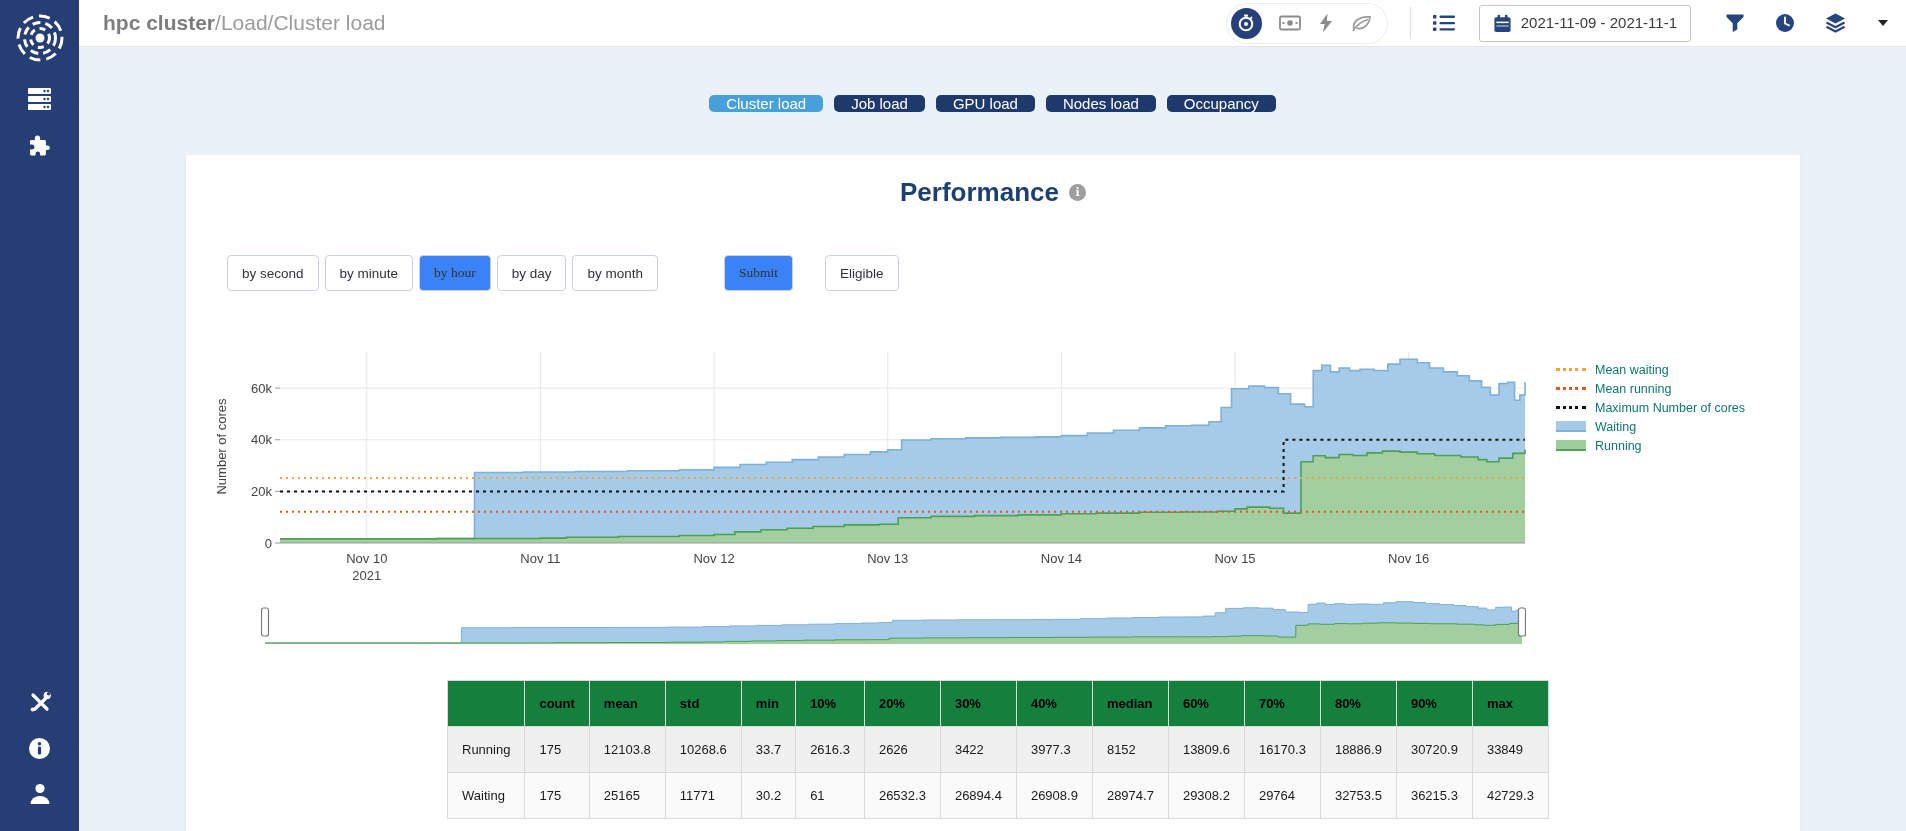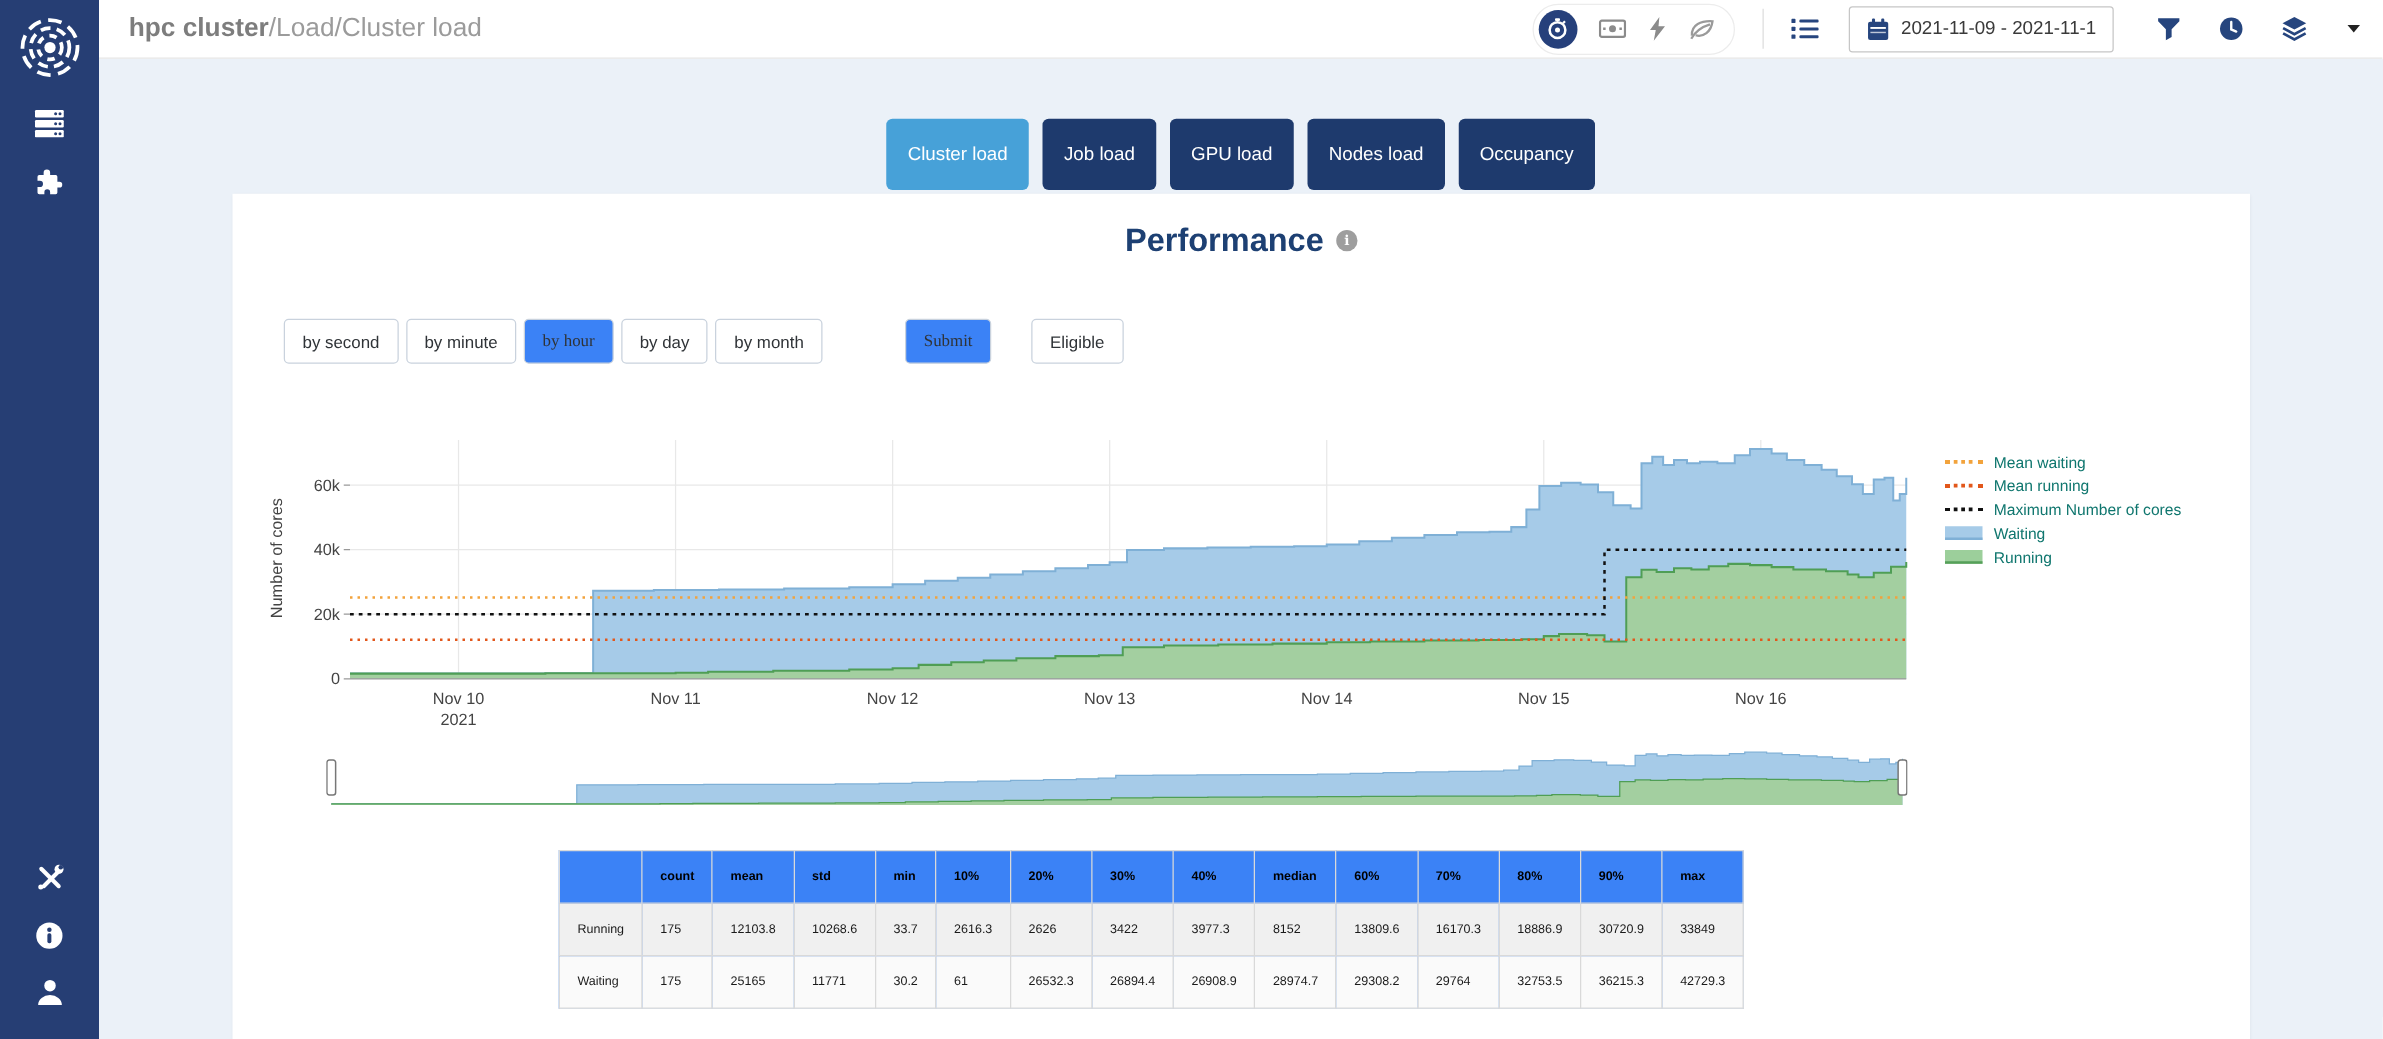--- a/index.html
+++ b/index.html
@@ -31,21 +31,21 @@
   .date-box { display:flex; gap:9px; border:1px solid #c6c6c6;
     border-radius:3px; padding:8px 13px; background:#fff; cursor:pointer; }
   .date-text { font-size:15px; color:#3a3a3a; }
   .hdr-ic { margin-left:30px; cursor:pointer; display:flex; }
   .caret { width:0; height:0; border-left:5px solid transparent; border-right:5px solid transparent;
     border-top:6px solid #222; margin-left:32px; cursor:pointer; }
 
   
   .tabs-row { position:absolute; left:79px; right:0; top:95px; display:flex;
     justify-content:center; gap:11px; z-index:5; }
-  .tab { border:none; border-radius:5px; padding:20px 17px; font-size:15px; color:#fff;
+  .tab { border:none; border-radius:5px; padding:0 17px; font-size:15px; color:#fff;
     background:#1e3a6d; cursor:pointer; font-family:inherit; }
   .tab.active { background:#47a1d8; }
 
   
   .card { position:absolute; left:186px; top:155px; width:1614px; height:900px; background:#fff;
     box-shadow:0 1px 3px rgba(0,0,0,.06); }
   .panel-title-row { position:absolute; top:22px; left:0; right:0; display:flex;
     justify-content:center; align-items:center; gap:10px; }
   .panel-title { font-size:26px; font-weight:bold; color:#1d4073; }
   .info-disc { width:17px; height:17px; border-radius:50%; background:#9e9e9e; color:#fff;
@@ -66,21 +66,21 @@
   .legend { position:absolute; left:1370px; top:205px; width:240px; }
   .legend-item { display:flex; align-items:center; gap:9px; height:19px; font-size:12.5px;
     color:#0f766e; cursor:pointer; }
   .sw-dotted { width:30px; height:0; border-top:3px dotted #000; }
   .sw-area { width:30px; height:11px; }
 
   .navigator { position:absolute; left:75px; top:443px; }
 
   
   .stats-table-wrap { position:absolute; left:261px; top:525px; }
-  table.stats { border-collapse:collapse; font-size:10px; color:#1a1a1a; background:#3b82f6; }
+  table.stats { border-collapse:collapse; font-size:13px; color:#1a1a1a; background:#15803d; }
   table.stats th, table.stats td { border:1px solid #d9d9d9; padding:15px 14px; text-align:left;
     white-space:nowrap; min-width:28px; }
   table.stats th { font-weight:bold; color:#000; }
   table.stats tr.r0 td { background:#f0f0f0; }
   table.stats tr.r1 td { background:#fafafa; }
 
   svg { display:block; }
 </style>
 </head>
 <body>

